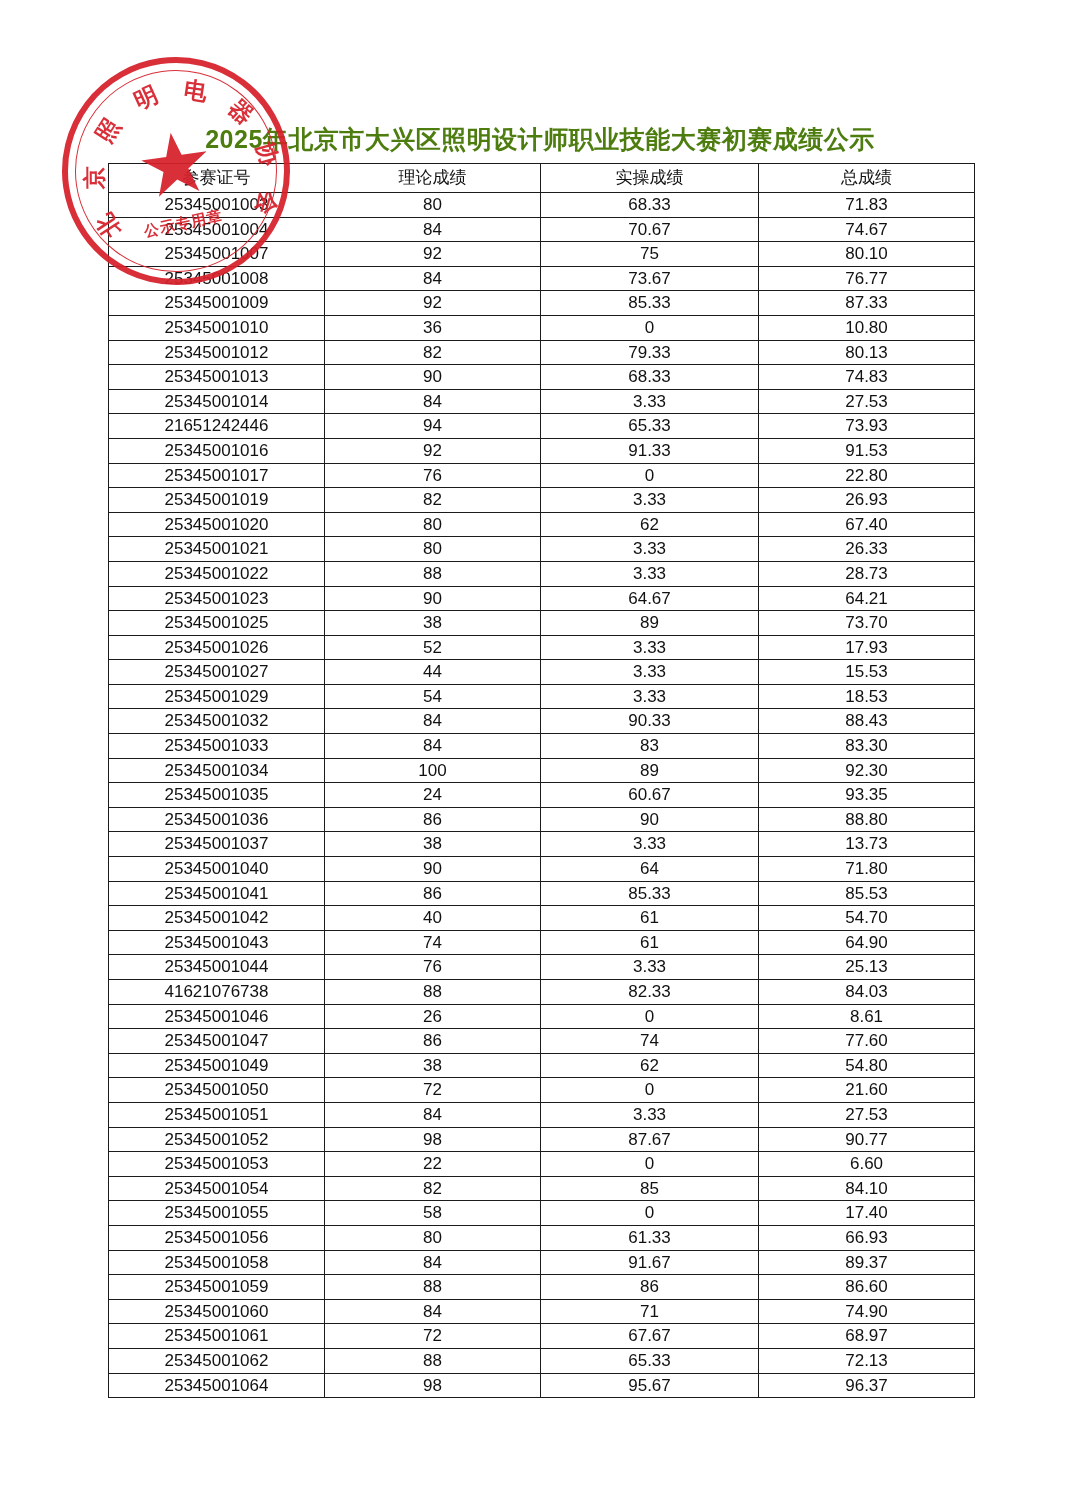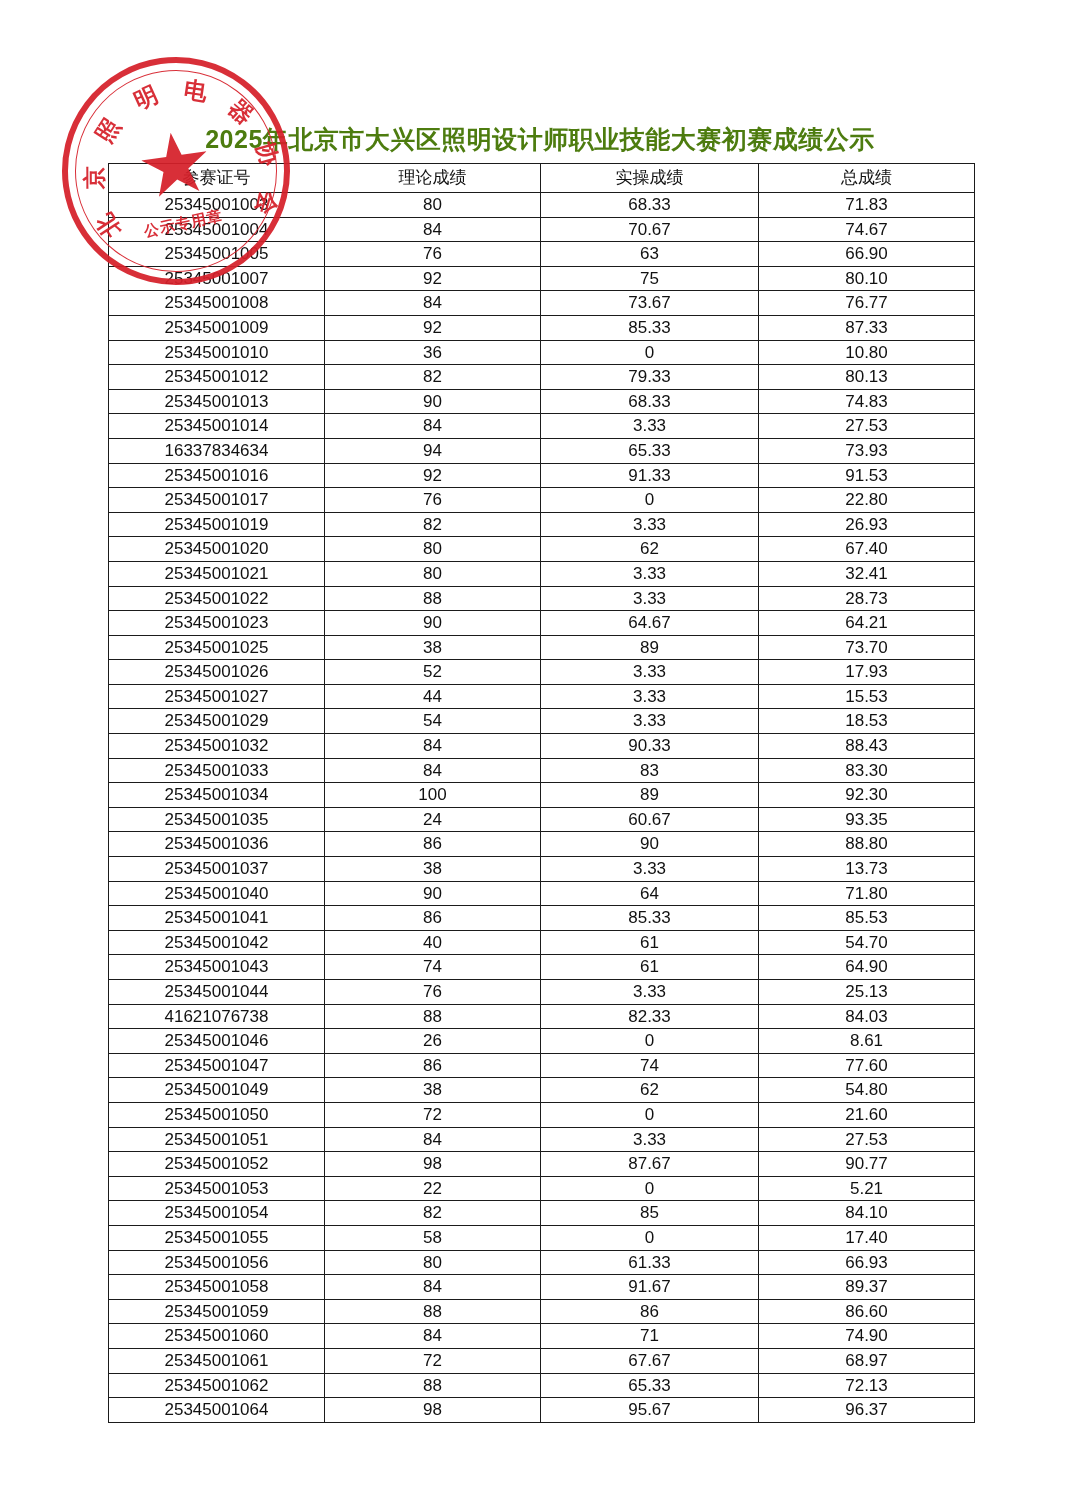--- a/index.html
+++ b/index.html
@@ -178,26 +178,20 @@
             <td>68.33</td>
             <td>71.83</td>
           </tr>
           <tr>
             <td>25345001004</td>
             <td>84</td>
             <td>70.67</td>
             <td>74.67</td>
           </tr>
           <tr>
-            <td>25345001005</td>
-            <td>76</td>
-            <td>63</td>
-            <td>66.90</td>
-          </tr>
-          <tr>
             <td>25345001007</td>
             <td>92</td>
             <td>75</td>
             <td>80.10</td>
           </tr>
           <tr>
             <td>25345001008</td>
             <td>84</td>
             <td>73.67</td>
             <td>76.77</td>
@@ -226,21 +220,21 @@
             <td>68.33</td>
             <td>74.83</td>
           </tr>
           <tr>
             <td>25345001014</td>
             <td>84</td>
             <td>3.33</td>
             <td>27.53</td>
           </tr>
           <tr>
-            <td>16337834634</td>
+            <td>21651242446</td>
             <td>94</td>
             <td>65.33</td>
             <td>73.93</td>
           </tr>
           <tr>
             <td>25345001016</td>
             <td>92</td>
             <td>91.33</td>
             <td>91.53</td>
           </tr>
@@ -259,21 +253,21 @@
           <tr>
             <td>25345001020</td>
             <td>80</td>
             <td>62</td>
             <td>67.40</td>
           </tr>
           <tr>
             <td>25345001021</td>
             <td>80</td>
             <td>3.33</td>
-            <td>32.41</td>
+            <td>26.33</td>
           </tr>
           <tr>
             <td>25345001022</td>
             <td>88</td>
             <td>3.33</td>
             <td>28.73</td>
           </tr>
           <tr>
             <td>25345001023</td>
             <td>90</td>
@@ -409,21 +403,21 @@
           <tr>
             <td>25345001052</td>
             <td>98</td>
             <td>87.67</td>
             <td>90.77</td>
           </tr>
           <tr>
             <td>25345001053</td>
             <td>22</td>
             <td>0</td>
-            <td>5.21</td>
+            <td>6.60</td>
           </tr>
           <tr>
             <td>25345001054</td>
             <td>82</td>
             <td>85</td>
             <td>84.10</td>
           </tr>
           <tr>
             <td>25345001055</td>
             <td>58</td>

